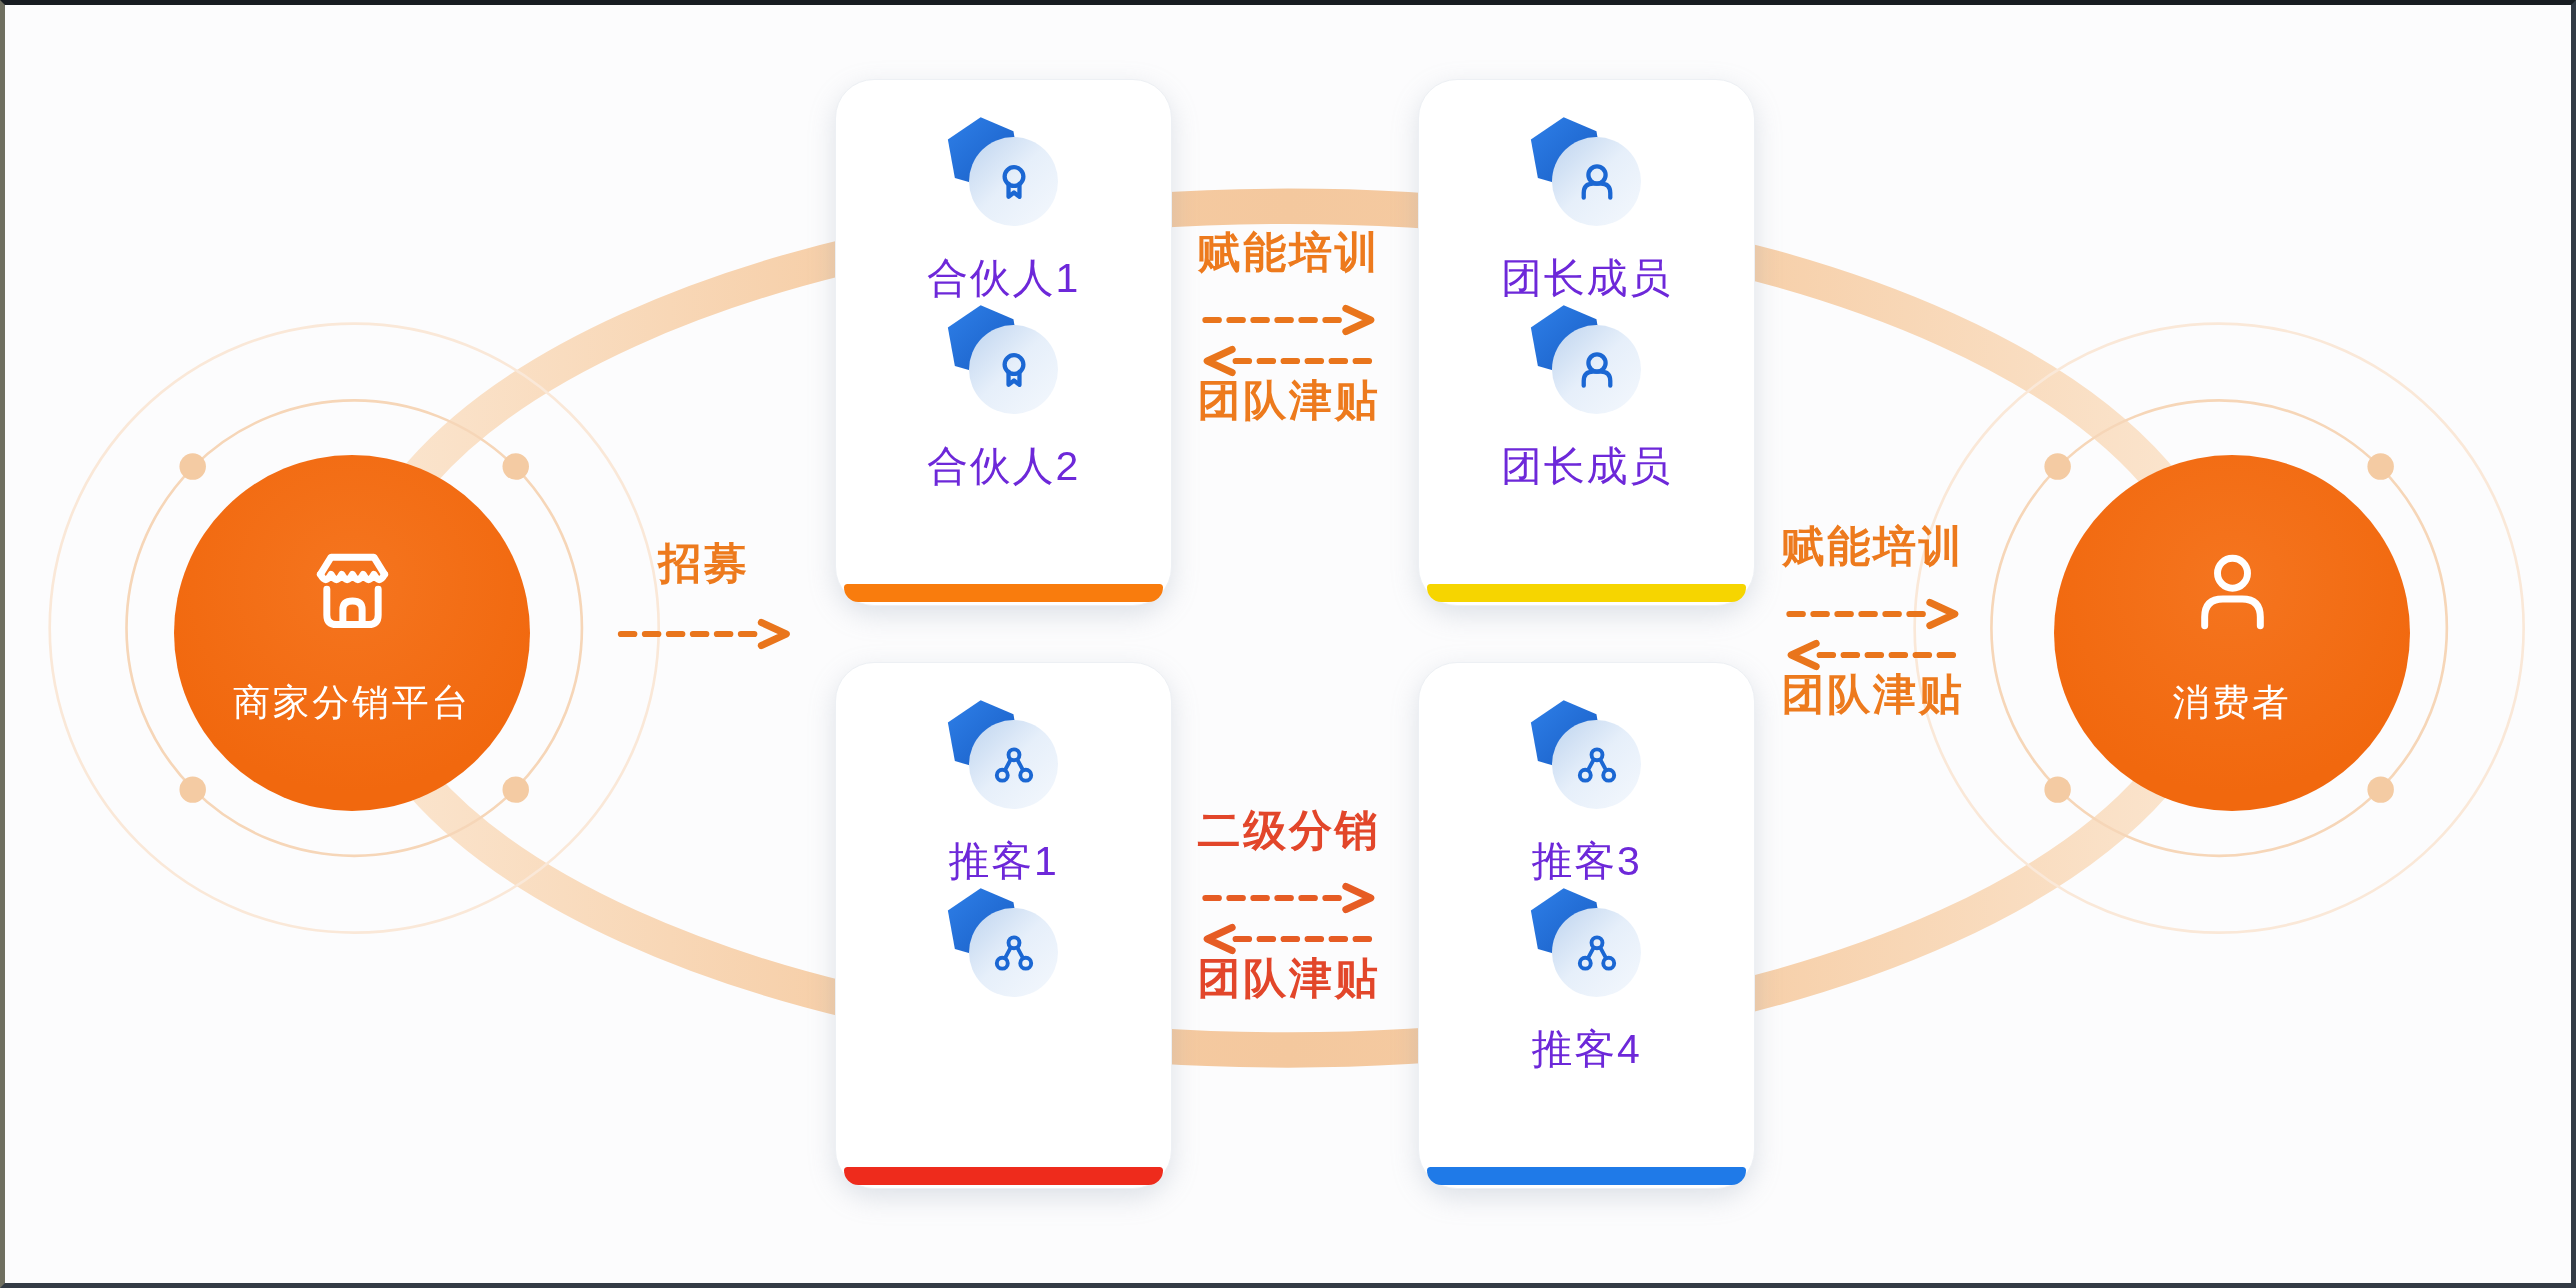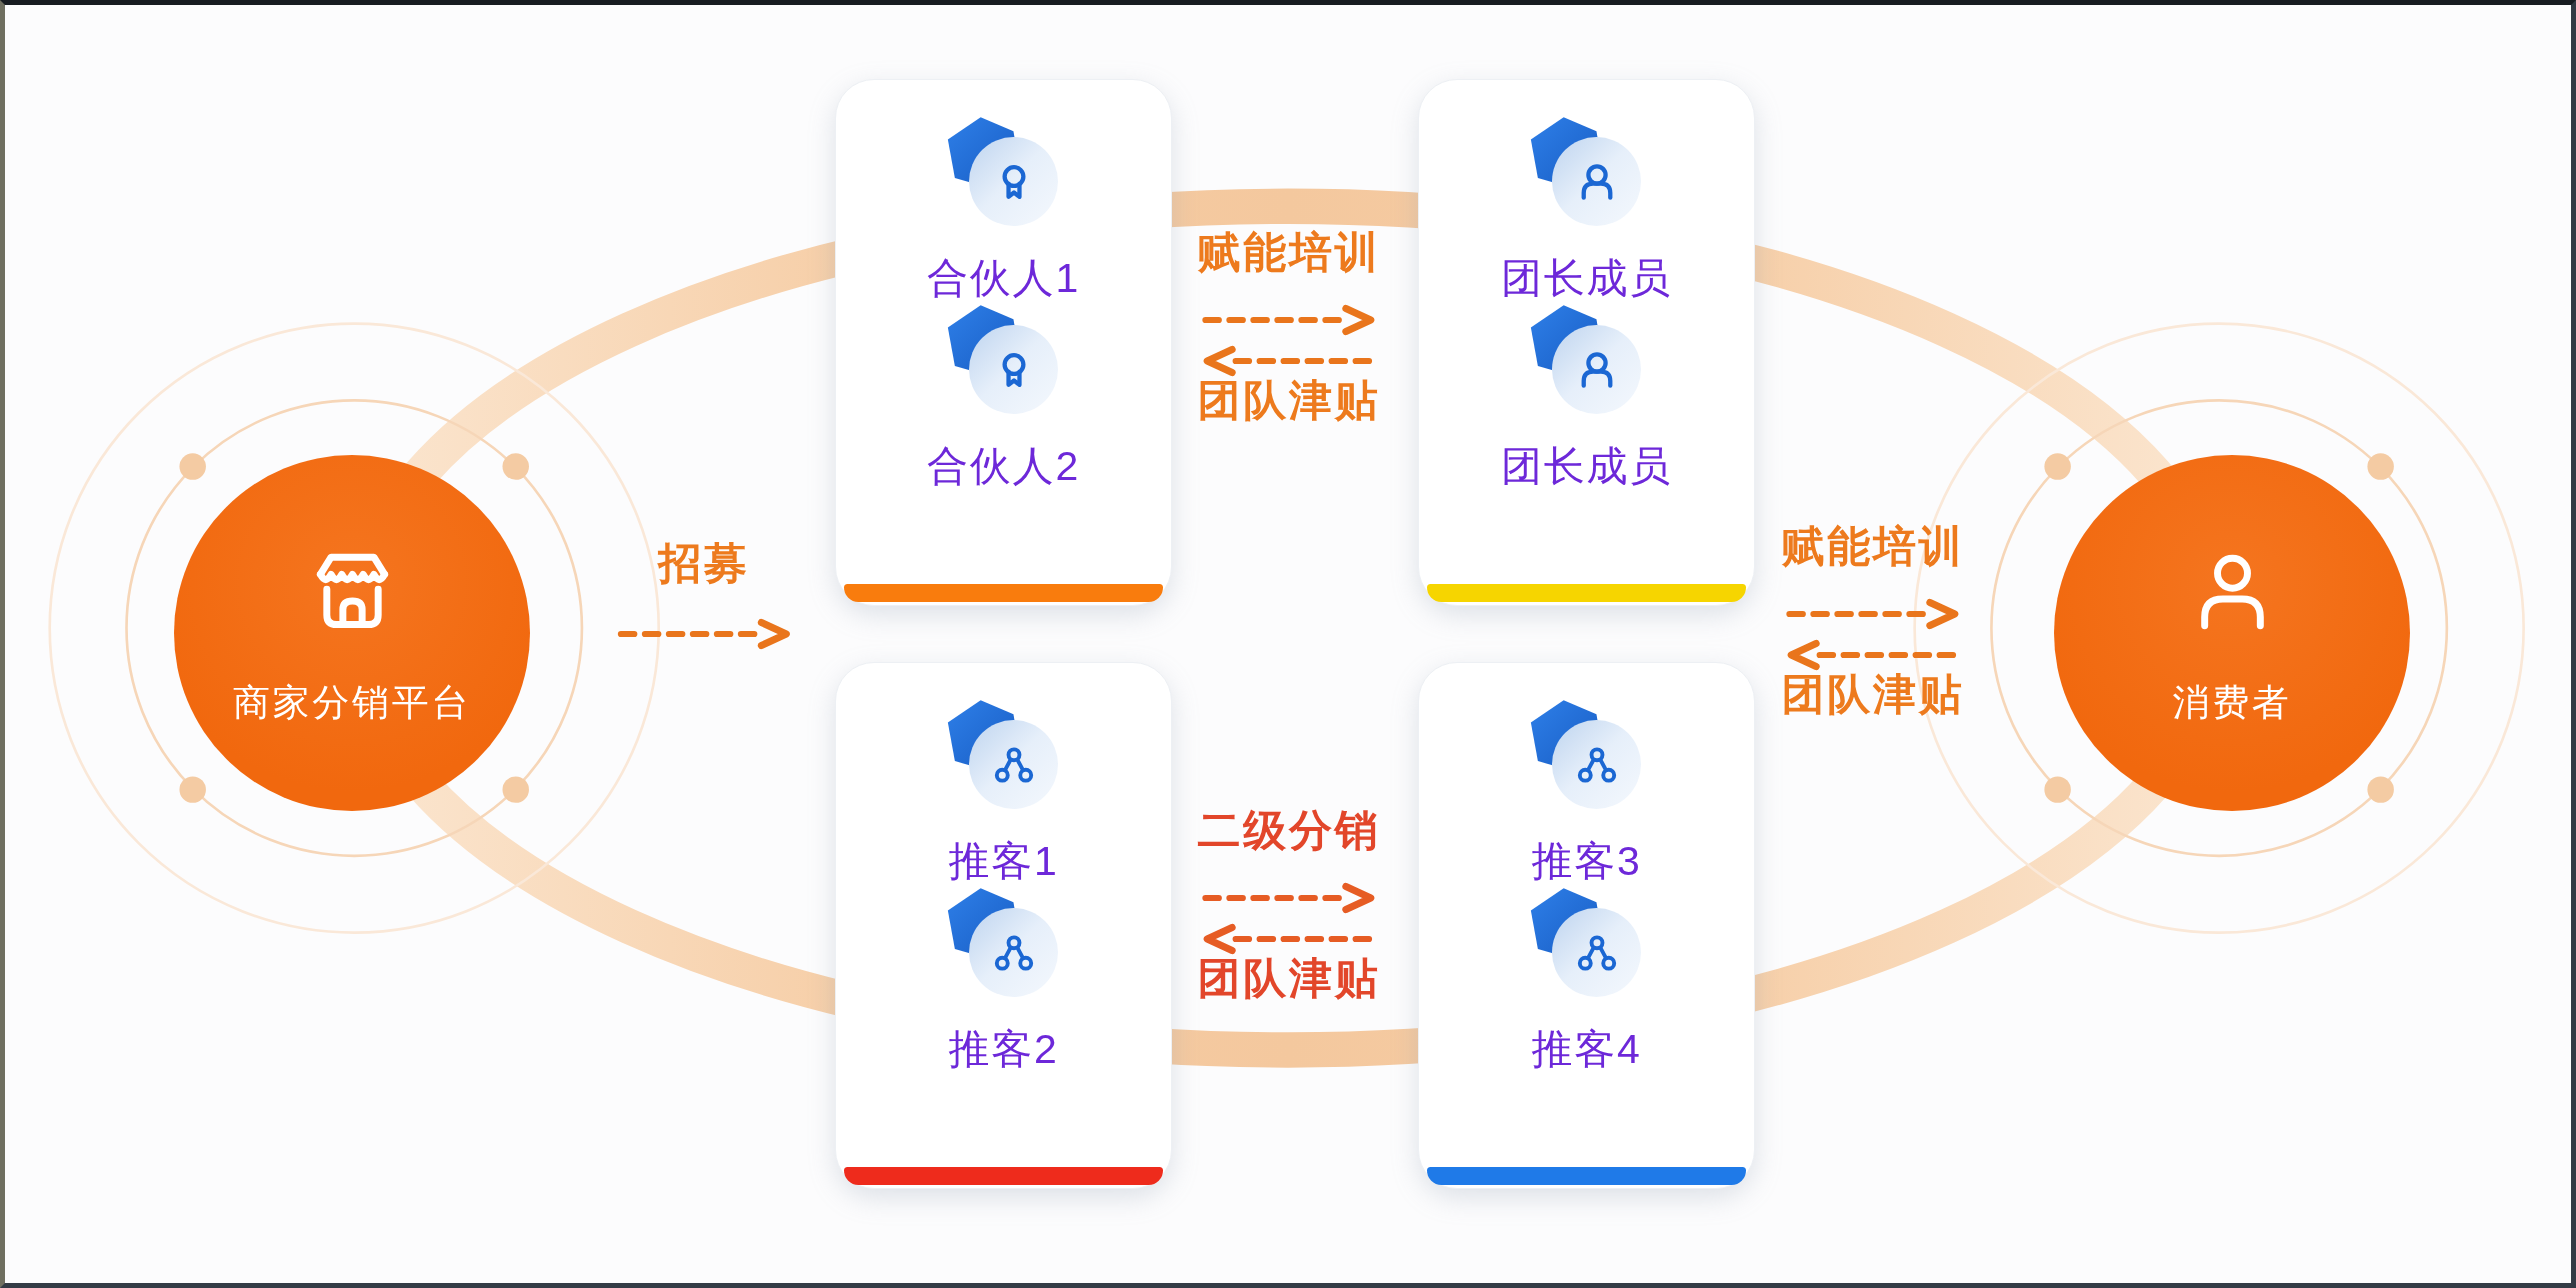--- a/index.html
+++ b/index.html
@@ -213,21 +213,20 @@
         <div class="icon-circle">
           <svg class="glyph" viewBox="0 0 64 64" fill="none" stroke="currentColor" stroke-width="5" stroke-linecap="round">
             <circle cx="32" cy="19" r="7"></circle>
               <circle cx="17" cy="45" r="7"></circle>
               <circle cx="47" cy="45" r="7"></circle>
             <line x1="27.5" y1="25.5" x2="20.5" y2="38.5"></line>
               <line x1="36.5" y1="25.5" x2="43.5" y2="38.5"></line>
           </svg>
         </div>
       </div>
-      <div class="member-label">推客2</div>
     </div>
     <div class="card-bar" style="background-color: rgb(238, 43, 28);"></div>
   </div>
 
   <div class="card br">
     <div class="member m1">
       <div class="icon-combo">
         <svg class="hex" viewBox="0 0 68 64">
           <polygon points="32,1 60,13 65,43 42,62 10,53 4,20" fill="url(#hexGrad)"></polygon>
         </svg>

